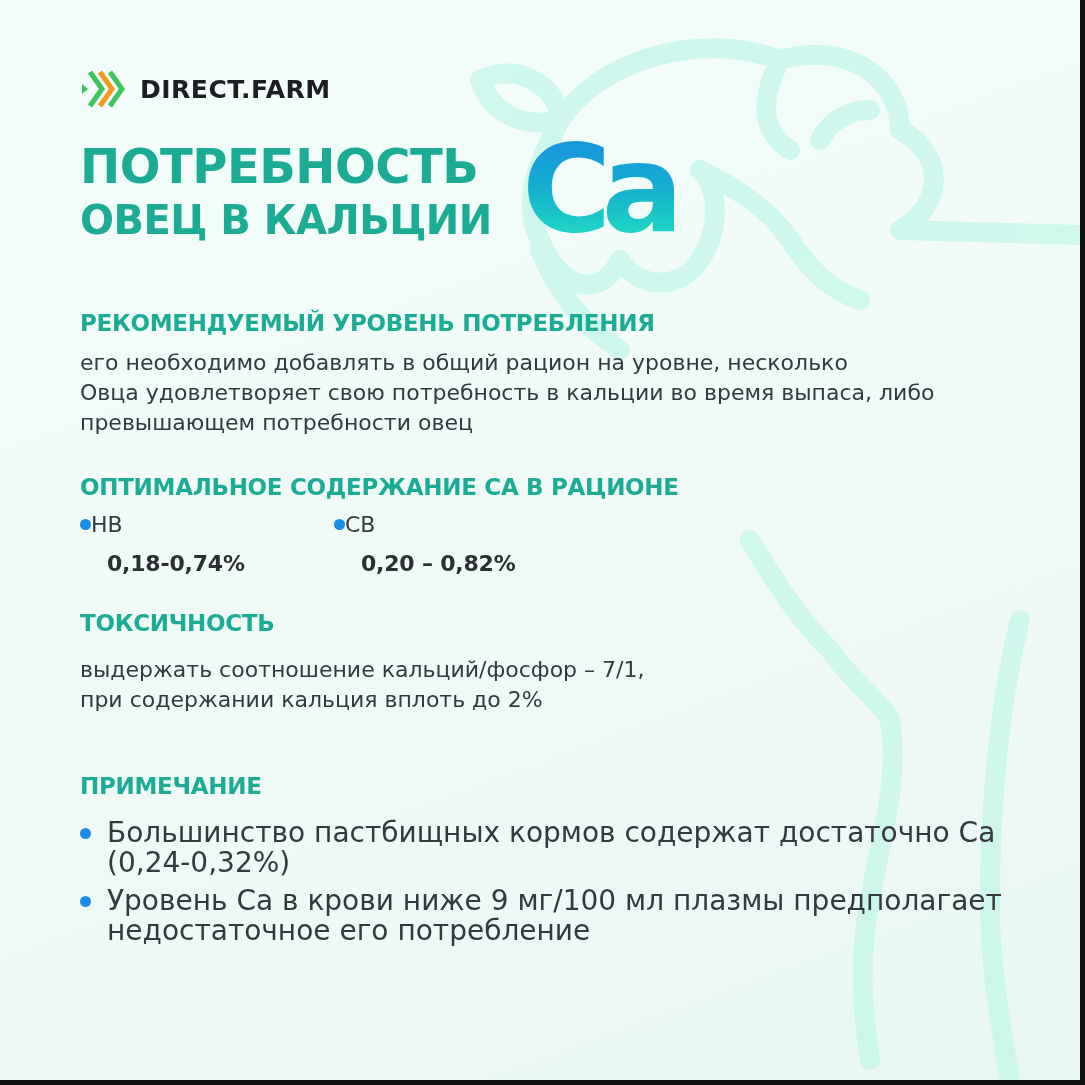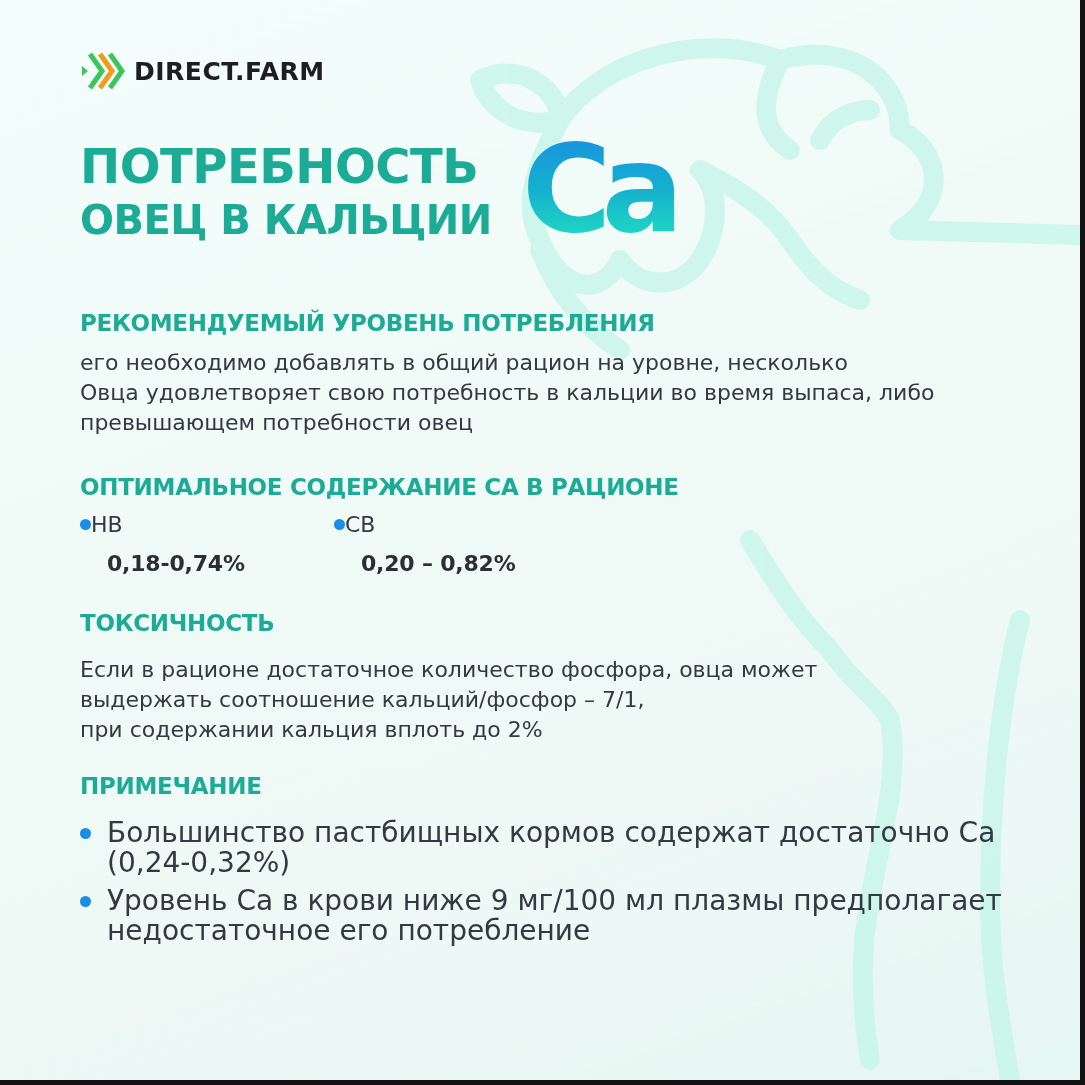--- a/index.html
+++ b/index.html
@@ -23,24 +23,24 @@
       background: linear-gradient(160deg, #f3fdfb 0%, #f0fbf8 40%, #eef9f6 70%, #e6f6f2 100%);
     }
     .bg-sheep {
       position: absolute;
       left: 0; top: 0;
       width: 1080px; height: 1080px;
       pointer-events: none;
     }
     .logo {
       position: absolute;
-      left: 80px; top: 46px;
+      left: 80px; top: 64px;
       display: flex;
       align-items: center;
-      gap: 4px;
+      gap: 10px;
       justify-content: flex-end;
     }
     .logo-mark { width: 50px; height: 50px; display: block; }
     .logo-text {
       font-family: "DejaVu Sans", sans-serif;
       font-weight: bold;
       font-size: 25px;
       letter-spacing: 0.5px;
       color: #1d1d22;
     }
@@ -185,21 +185,20 @@
   <div class="opt-item" style="left:334px; top:512px;">
     <div class="opt-label">
       <span class="bullet"></span>
       <span>СВ</span>
     </div>
     <div class="opt-value">0,20 – 0,82%</div>
   </div>
 
   <div class="section-title" style="top:610px;">ТОКСИЧНОСТЬ</div>
   <div class="body-text" style="top:655px;">
-    <span>Если в рационе достаточное количество фосфора, овца может</span>
     <span>выдержать соотношение кальций/фосфор – 7/1,</span>
     <span>при содержании кальция вплоть до 2%</span>
   </div>
 
   <div class="section-title" style="top:773px;">ПРИМЕЧАНИЕ</div>
   <div class="notes">
     <div class="note">
       <span class="bullet"></span>
       <div class="note-text">
         <span>Большинство пастбищных кормов содержат достаточно Са</span>

